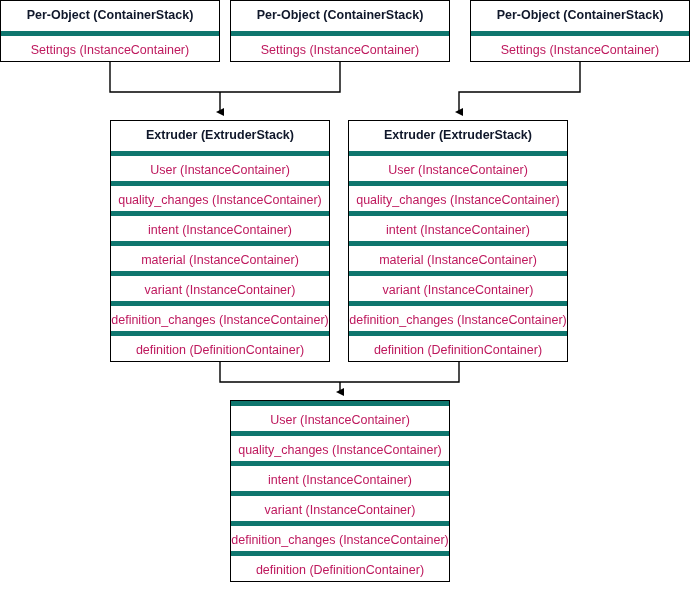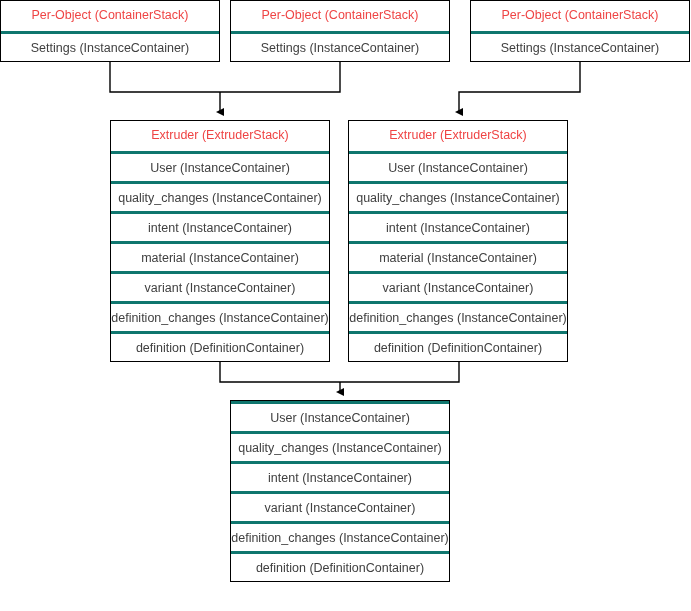--- a/index.html
+++ b/index.html
@@ -32,30 +32,30 @@
     box-sizing: border-box;
     background: #ffffff;
     border: 1px solid #000000;
     z-index: 2;
   }
   .stack-row {
     box-sizing: border-box;
     height: 30px;
     line-height: 29px;
     text-align: center;
-    color: #404040;
+    color: #be185d;
     font-size: 12.5px;
     white-space: nowrap;
     overflow: hidden;
-    border-top: 3px solid #0f766e;
+    border-top: 5px solid #0f766e;
   }
   .stack-row.header-row {
     border-top: none;
-    font-weight: normal;
-    color: #ef4444;
+    font-weight: bold;
+    color: #0f172a;
   }
   .stack-box.top-box .stack-row {
     font-size: 12.5px;
   }
 </style>
 </head>
 <body>
 
 <div id="diagram-canvas">
 

